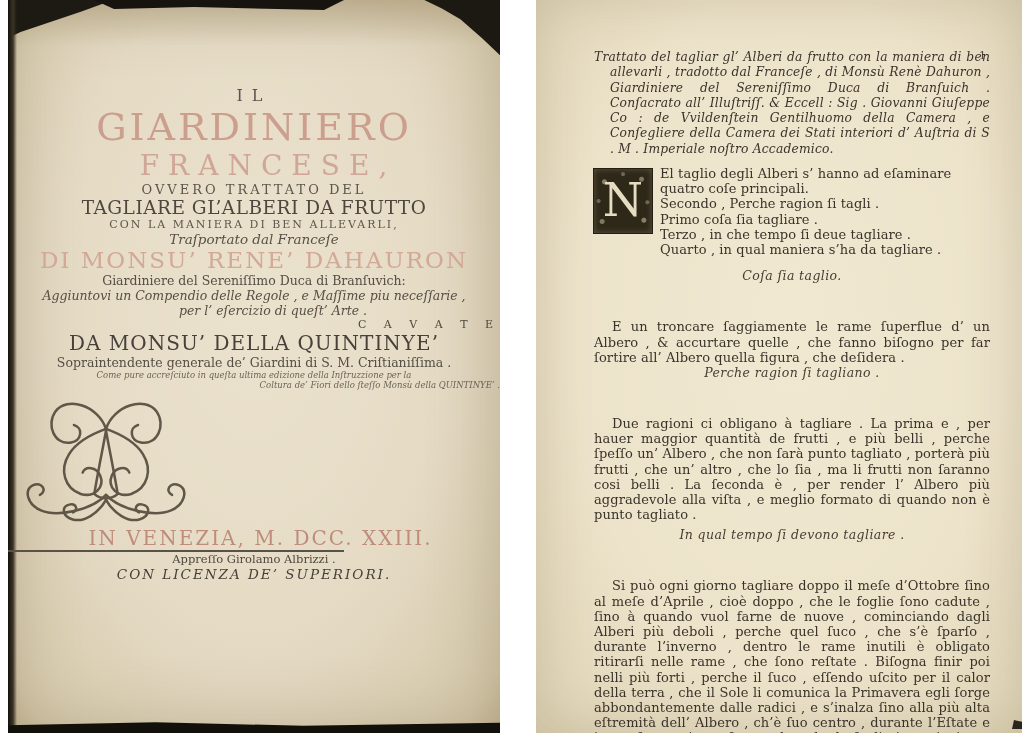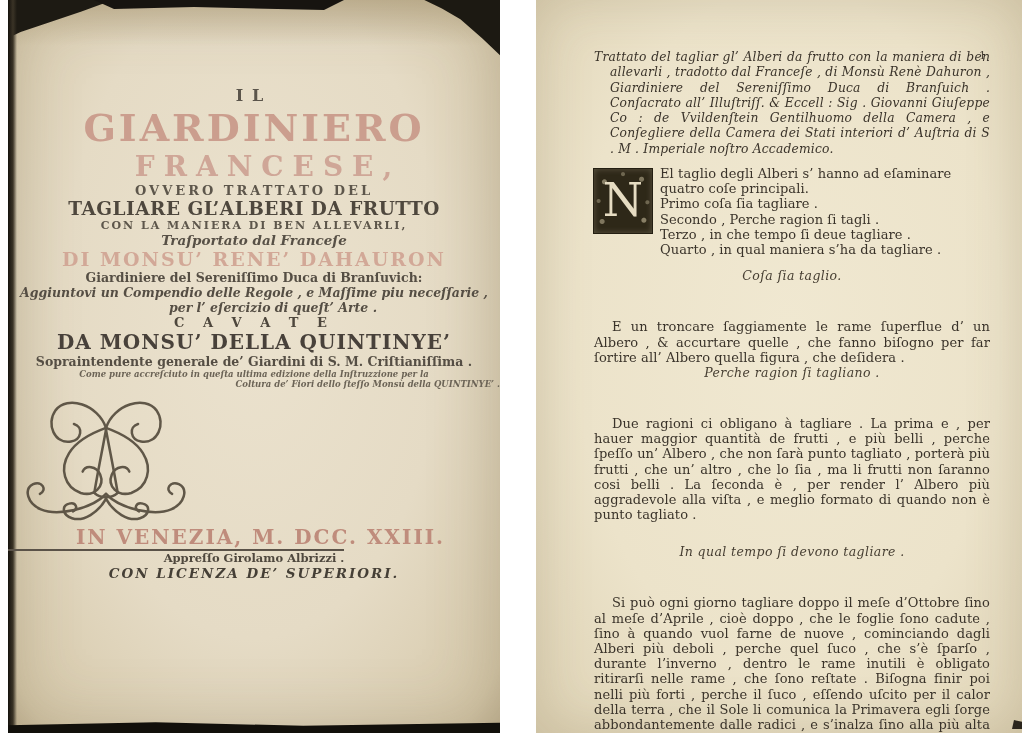--- a/index.html
+++ b/index.html
@@ -22,35 +22,35 @@
     clip-path:polygon(0 35%,30% 10%,60% 40%,100% 15%,100% 100%,0 100%);}
   .tear-a{position:absolute;left:0;top:0;width:105px;height:38px;background:#1d1a13;
     clip-path:polygon(0 0,100% 0,70% 30%,34% 64%,12% 84%,0 100%);}
   .tear-b{position:absolute;left:86px;top:0;width:250px;height:10px;background:#171410;
     clip-path:polygon(0 0,100% 0,92% 100%,40% 70%,8% 90%);}
   .tear-c{position:absolute;right:0;top:0;width:88px;height:60px;background:#1c1912;
     clip-path:polygon(14% 0,100% 0,100% 92%,80% 64%,55% 32%,34% 14%);}
   .wear-top{position:absolute;left:0;top:0;width:100%;height:46px;
     background:linear-gradient(to bottom,rgba(170,152,115,.55),rgba(170,152,115,0));}
 
-  .tp{position:absolute;left:0;right:0;top:86px;text-align:center;color:#554e44;font-weight:bold;}
+  .tp{position:absolute;left:0;right:0;top:86px;text-align:center;color:#554e44;}
   .tp div{margin:0;}
   .half-title{font-size:16px;letter-spacing:9px;color:#5b554b;}
   .t-red1{font-size:38px;letter-spacing:3px;color:#cb9e8e;margin-top:2px;}
   .t-red2{font-size:28px;letter-spacing:9px;color:#cda austin;padding-left:28px;}
   .t-red2{font-size:28px;letter-spacing:9px;color:#cfa697;}
   .sub1{font-size:13px;letter-spacing:3px;margin-top:7px;color:#5d564b;}
   .sub2{font-size:18.5px;letter-spacing:.5px;margin-top:2px;color:#4e473d;}
   .sub3{font-size:11px;letter-spacing:2px;margin-top:5px;color:#5d564b;}
   .ital{font-style:italic;font-size:13.5px;margin-top:9px;color:#575046;}
-  .auth1{font-size:19px;letter-spacing:2px;color:#d2a897;margin-top:5px;}
+  .auth1{font-size:23px;letter-spacing:2px;color:#d2a897;margin-top:5px;}
   .role1{font-size:12.5px;margin-top:9px;}
   .add1{font-style:italic;font-size:12.5px;margin-top:9px;}
   .add2{font-style:italic;font-size:12.5px;padding-left:38px;}
-  .cavate{font-size:13px;letter-spacing:7px;margin-top:9px;color:#4e473d;}
+  .cavate{font-size:11px;letter-spacing:7px;margin-top:9px;color:#4e473d;text-align:right;}
   .auth2{font-size:20px;letter-spacing:1px;color:#48413a;margin-top:3px;}
   .role2{font-size:12.5px;margin-top:6px;}
   .note{font-style:italic;font-size:8.5px;margin-top:10px;color:#6b6356;}
   .note2{font-style:italic;font-size:8.5px;color:#6b6356;text-align:right;}
   .monogram{margin:6px auto 0 auto;width:196px;height:136px;}
   .venezia{font-size:20px;letter-spacing:2px;color:#bf8c7c;margin-top:2px;padding-left:13px;}
   .tp-rule{width:336px;height:2px;background:#5a5248;margin:7px auto 0 auto;}
   .printer{font-size:11.5px;margin-top:3px;color:#4f483e;}
   .license{font-style:italic;font-size:13.5px;letter-spacing:2px;color:#453f36;margin-top:1px;}
 
@@ -84,21 +84,21 @@
       radial-gradient(circle at 8% 50%, rgba(226,214,180,.35) 0 1.5px, rgba(226,214,180,0) 2.5px),
       radial-gradient(circle at 92% 52%, rgba(226,214,180,.35) 0 1.5px, rgba(226,214,180,0) 2.5px);
   }
   .dropcap-box span{
     display:block;text-align:center;font-size:46px;line-height:62px;color:#e6dcc2;
     font-family:"DejaVu Serif","Liberation Serif",serif;
   }
   .list-line{text-align:left;}
   .h-cosa{margin-top:11px;margin-bottom:9px;}
   .h-perche{margin-top:0;margin-bottom:9px;}
-  .h-tempo{margin-top:22px;margin-bottom:10px;}
+  .h-tempo{margin-top:5px;margin-bottom:10px;}
 </style>
 </head>
 <body>
 
 <div class="stage">
 
   <div class="photo-left">
     <div class="wear-top"></div>
     <div class="tear-a"></div>
     <div class="tear-b"></div>
@@ -153,22 +153,22 @@
     <div class="pr">
       <span class="pagenum">1</span>
       <div class="hdr">Trattato del tagliar gl’ Alberi da frutto con la maniera di ben allevarli , tradotto dal Franceſe , di Monsù Renè Dahuron , Giardiniere del Sereniſſimo Duca di Branſuich . Conſacrato all’ Illuſtriſſ. &amp; Eccell : Sig . Giovanni Giuſeppe Co : de Vvildenſtein Gentilhuomo della Camera , e Conſegliere della Camera dei Stati interiori d’ Auſtria di S . M . Imperiale noſtro Accademico.</div>
 
 
       <div class="intro body-p">
         <div class="dropcap-box">
           <span>N</span>
         </div>
         <div class="list-line">El taglio degli Alberi s’ hanno ad eſaminare quatro coſe principali.</div>
+        <div class="list-line">Secondo , Perche ragion ſi tagli .</div>
         <div class="list-line">Primo coſa ſia tagliare .</div>
-        <div class="list-line">Secondo , Perche ragion ſi tagli .</div>
         <div class="list-line">Terzo , in che tempo ſi deue tagliare .</div>
         <div class="list-line">Quarto , in qual maniera s’ha da tagliare .</div>
       </div>
 
       <div class="sect-h h-cosa">Coſa ſia taglio.</div>
       <div class="body-p indent">E un troncare ſaggiamente le rame ſuperflue d’ un Albero , &amp; accurtare quelle , che fanno biſogno per far ſortire all’ Albero quella figura , che deſidera .</div>
 
       <div class="sect-h h-perche">Perche ragion ſi tagliano .</div>
       <div class="body-p indent">Due ragioni ci obligano à tagliare . La prima e , per hauer maggior quantità de frutti , e più belli , perche ſpeſſo un’ Albero , che non ſarà punto tagliato , porterà più frutti , che un’ altro , che lo ſia , ma li frutti non ſaranno cosi belli . La ſeconda è , per render l’ Albero più aggradevole alla viſta , e meglio formato di quando non è punto tagliato .</div>
 

